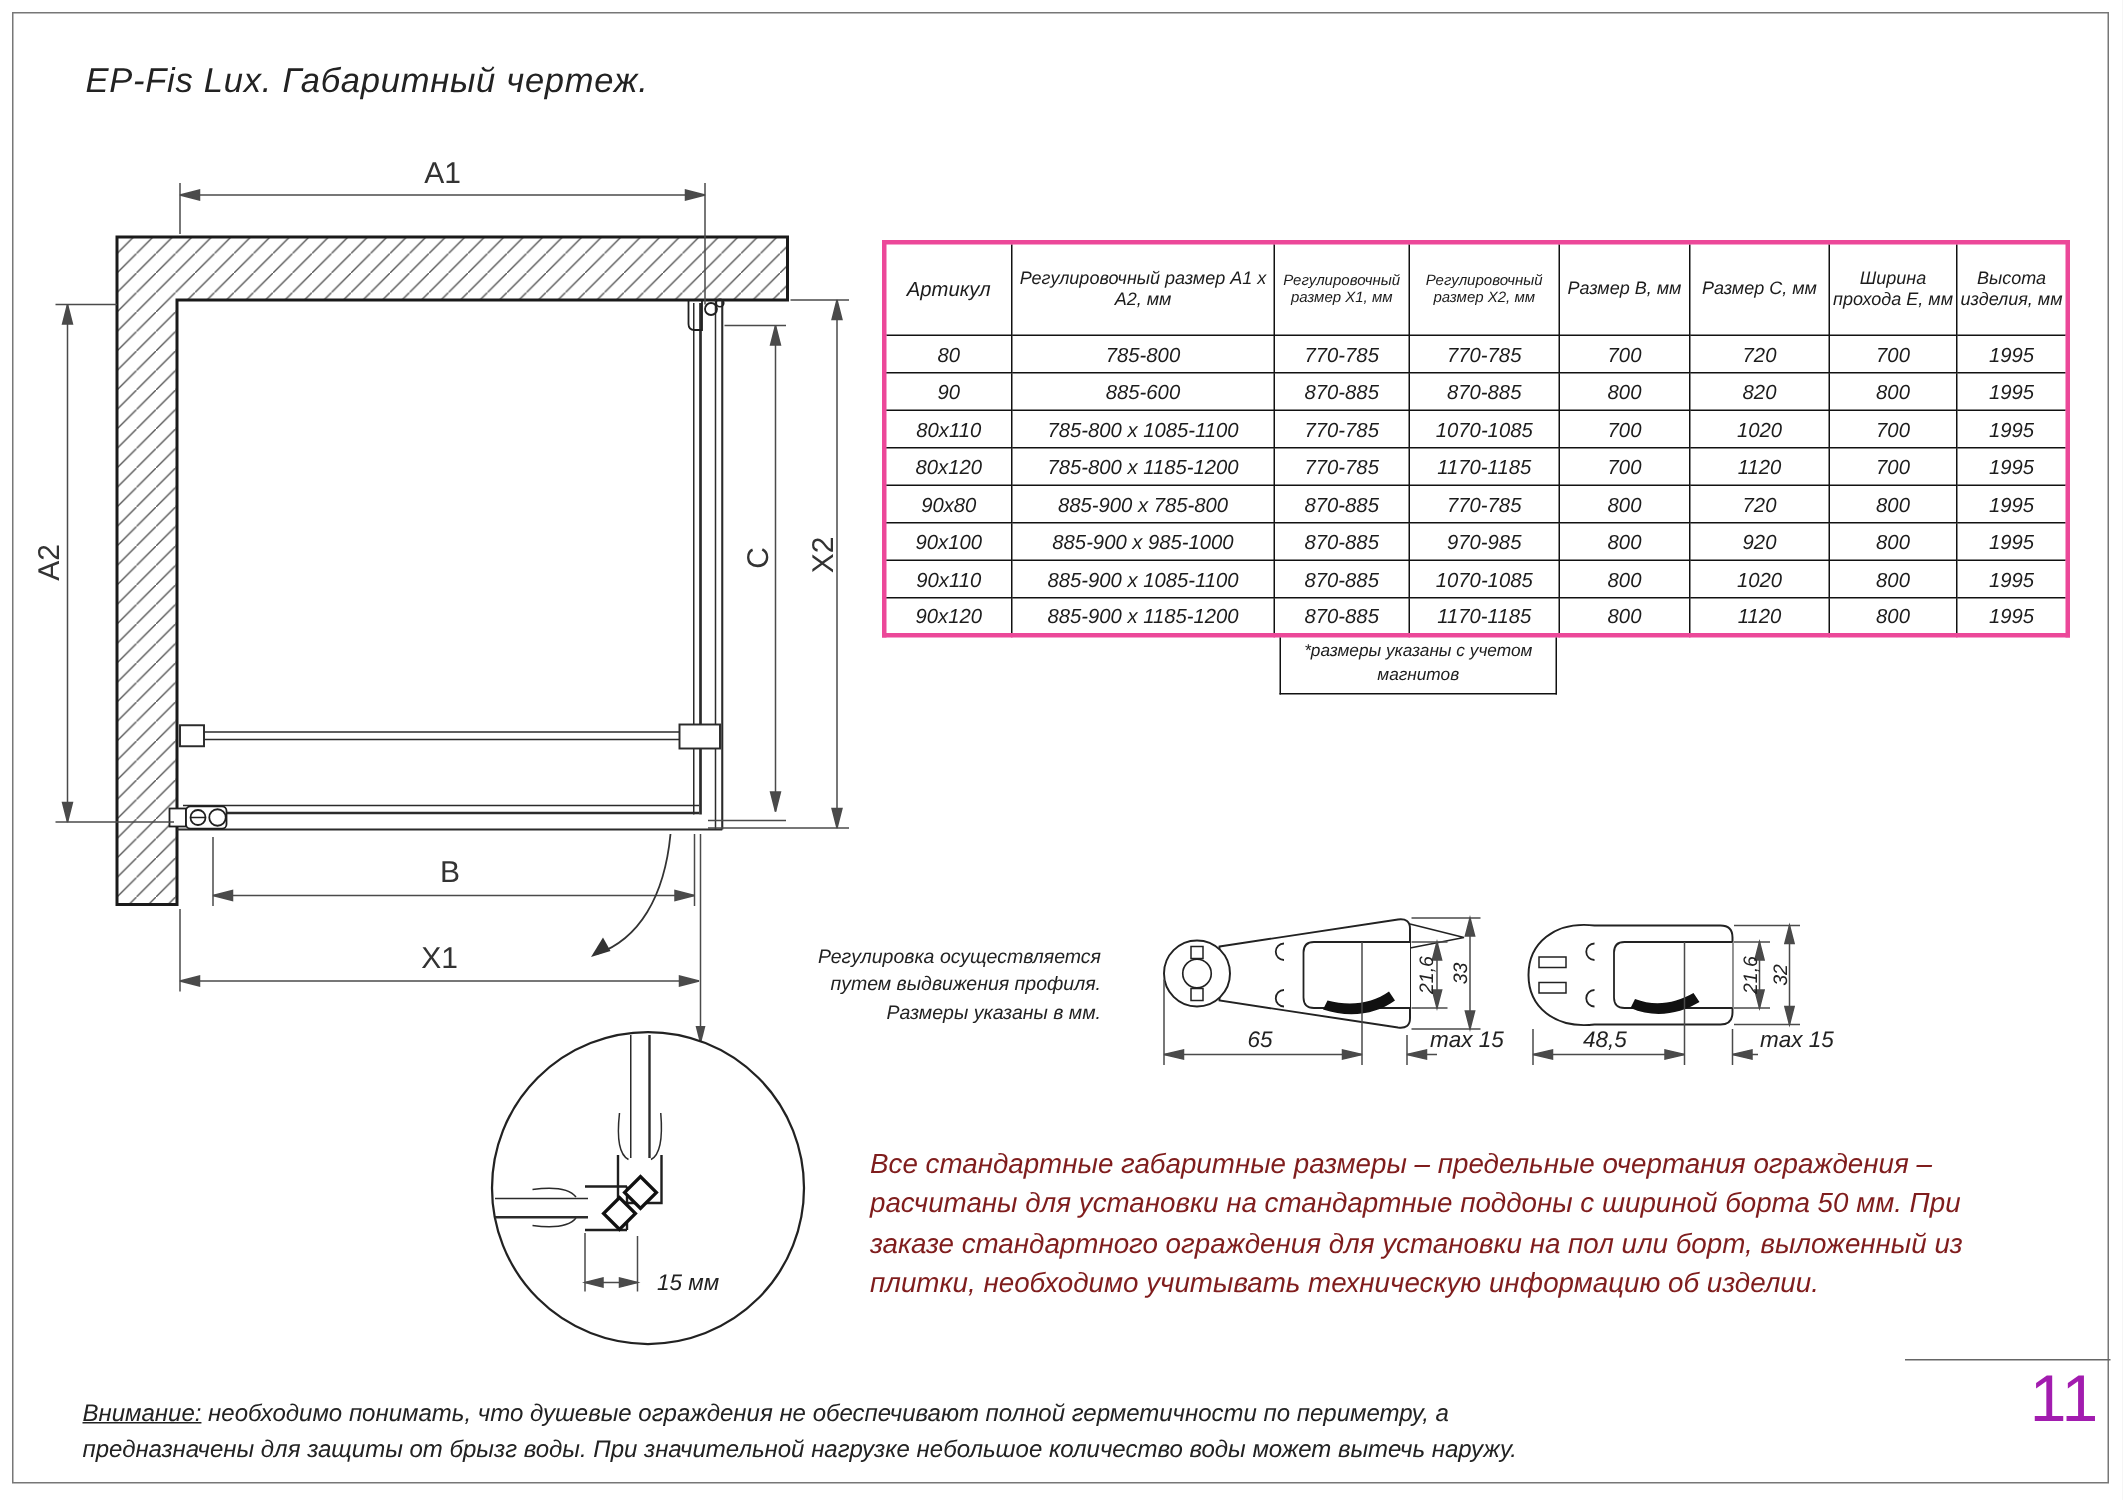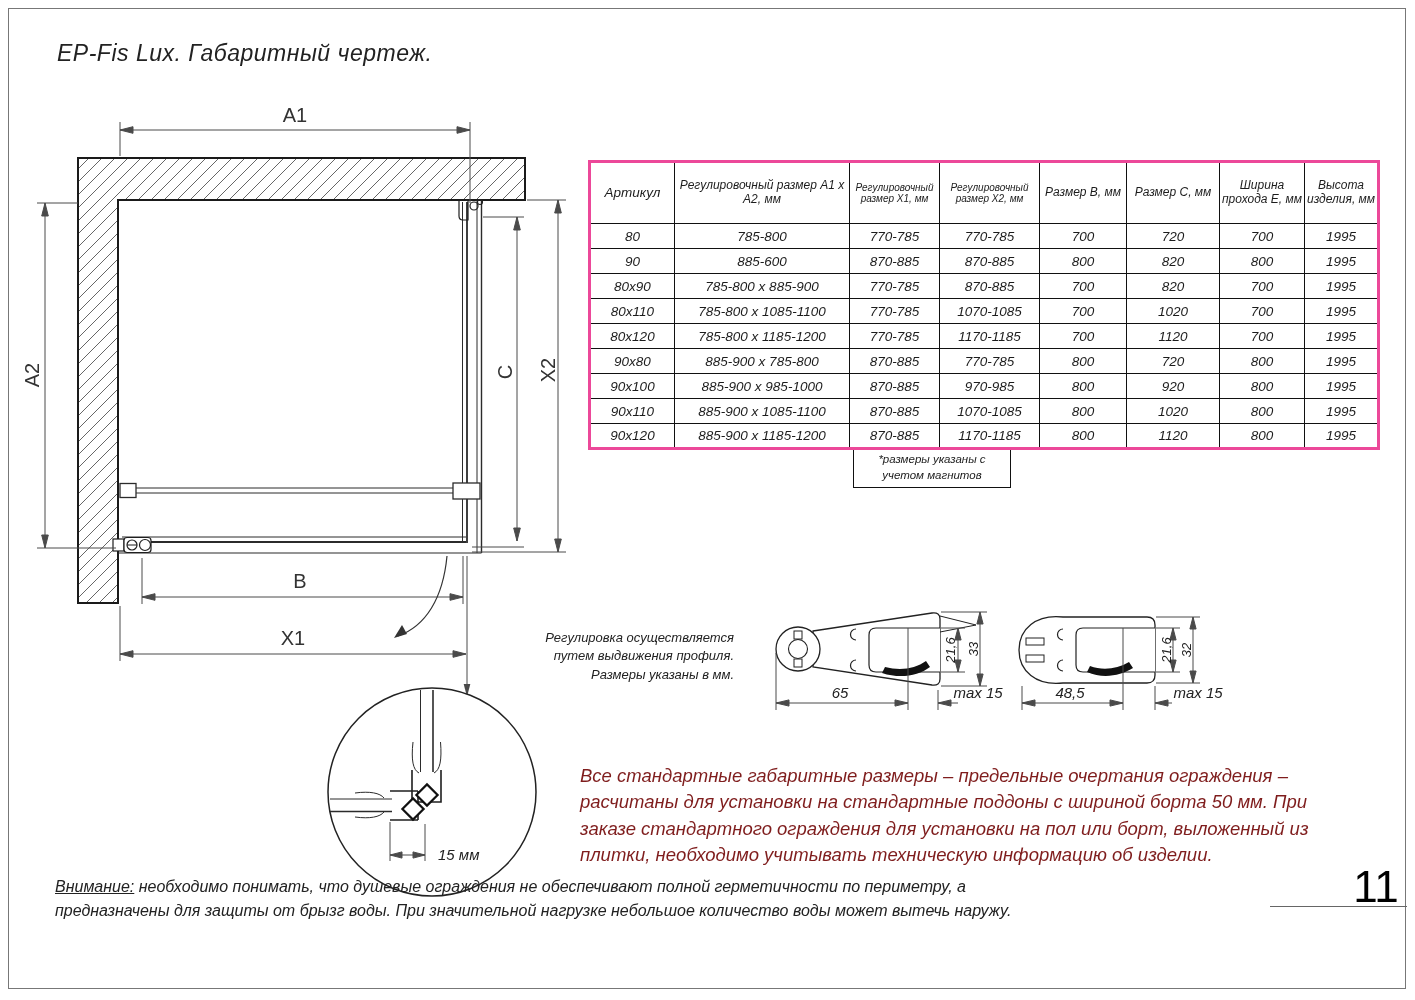--- a/index.html
+++ b/index.html
@@ -22,51 +22,51 @@
     border:1.5px solid #111; text-align:center; vertical-align:middle;
     font-style:italic; font-weight:normal; padding:0 2px; box-sizing:border-box;
   }
   table.spec thead tr { height:62px; }
   table.spec tbody tr { height:25px; }
   table.spec th { font-size:12px; line-height:1.15; }
   table.spec th.th-art { font-size:13.5px; }
   table.spec th.th-sm { font-size:10px; }
   table.spec td { font-size:13.5px; }
   .footnote {
-    margin-left:265px; width:158px; box-sizing:border-box;
+    margin-left:265px; width:185px; box-sizing:border-box;
     border:1.5px solid #111; border-top:none;
     font-style:italic; font-size:11.5px; text-align:center; line-height:1.35; padding:2px 6px 4px 6px;
   }
   
   svg { position:absolute; }
   svg text { font-family:"Liberation Sans", sans-serif; fill:#222; }
   .dimlab { font-size:20px; fill:#333; }
   .cadlab { font-size:15px; font-style:italic; fill:#222; }
   .cadlab-sm { font-size:13px; font-style:italic; fill:#222; }
   
   .adjust-note {
     position:absolute; left:538px; top:629px; width:196px;
     font-size:13px; font-style:italic; text-align:right; line-height:1.42; color:#222;
   }
   .paragraph {
     position:absolute; left:580px; top:763px; width:745px;
     font-size:18.5px; font-style:italic; line-height:1.42; color:#7f1d1d;
   }
   .warning {
-    position:absolute; left:55px; top:875px; width:1015px;
+    position:absolute; left:55px; top:931px; width:1015px;
     font-size:16px; font-style:italic; line-height:1.5; color:#222;
   }
   .warning .wlabel { text-decoration:underline; }
   .corner-line {
     position:absolute; left:1270px; top:906px; width:137px; height:83px;
     border-top:1px solid #666; pointer-events:none;
   }
   .pagenum {
-    position:absolute; left:1344px; top:862px; width:64px;
-    font-size:44px; color:#000000; text-align:center;
+    position:absolute; left:1344px; top:908px; width:64px;
+    font-size:44px; color:#a21caf; text-align:center;
   }
 </style>
 </head>
 <body>
 
 <div class="page">
 
   <div class="frame"></div>
 
   <h1 class="title">EP-Fis Lux. Габаритный чертеж.</h1>
@@ -247,30 +247,20 @@
             <td>90</td>
             <td>885-600</td>
             <td>870-885</td>
             <td>870-885</td>
             <td>800</td>
             <td>820</td>
             <td>800</td>
             <td>1995</td>
           </tr>
           <tr>
-            <td>80x90</td>
-            <td>785-800 x 885-900</td>
-            <td>770-785</td>
-            <td>870-885</td>
-            <td>700</td>
-            <td>820</td>
-            <td>700</td>
-            <td>1995</td>
-          </tr>
-          <tr>
             <td>80x110</td>
             <td>785-800 x 1085-1100</td>
             <td>770-785</td>
             <td>1070-1085</td>
             <td>700</td>
             <td>1020</td>
             <td>700</td>
             <td>1995</td>
           </tr>
           <tr>

